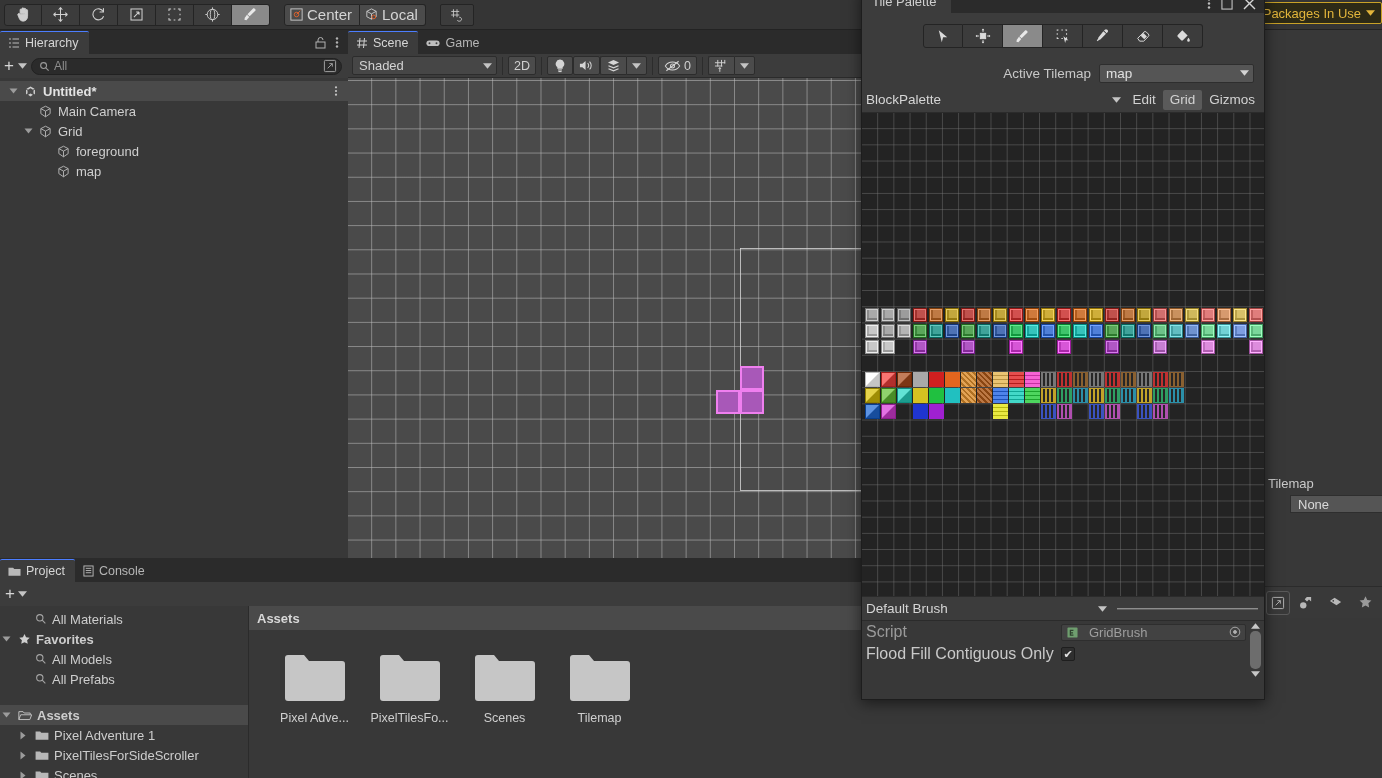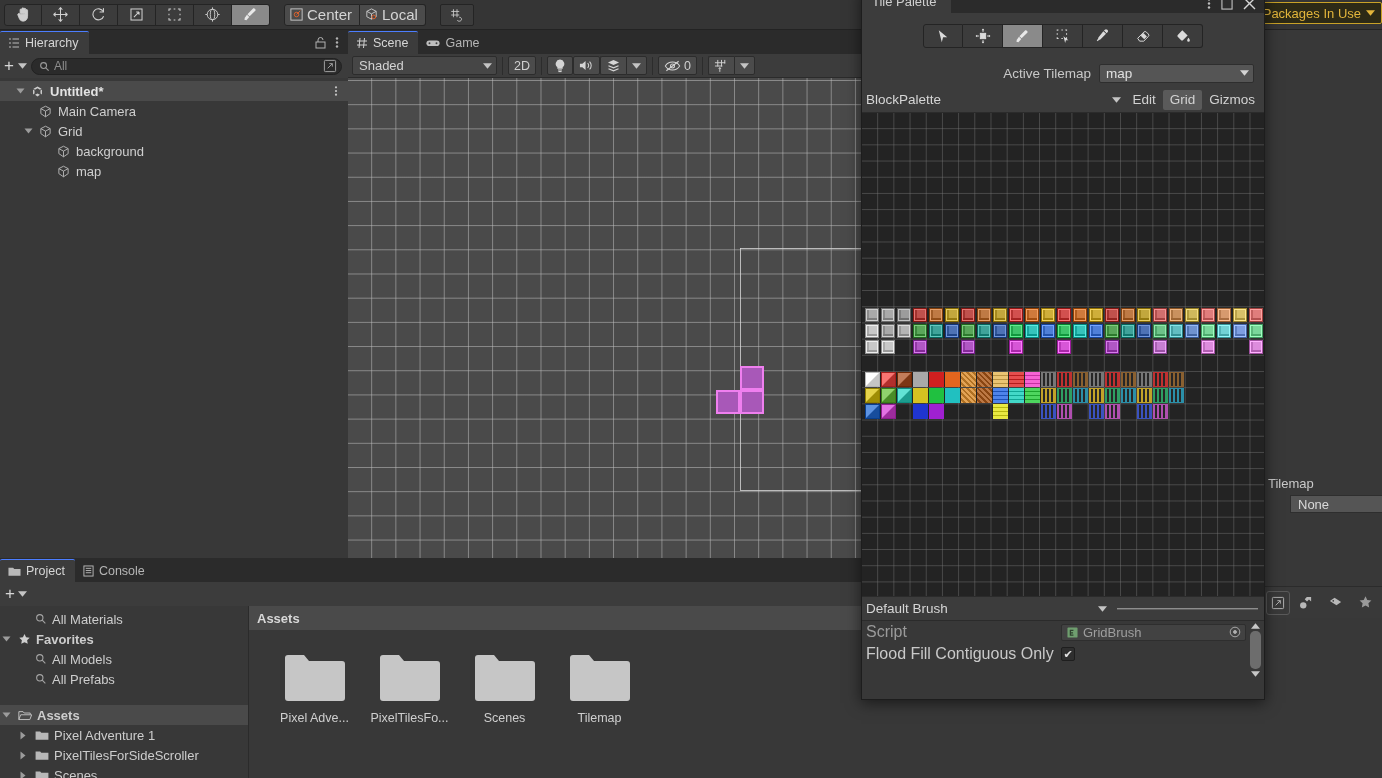--- a/index.html
+++ b/index.html
@@ -289,21 +289,21 @@
         <span class="ico">
           <svg width="14" height="14" viewBox="0 0 15 15" stroke="#a8a8a8" stroke-width="1" fill="none">
             <rect x="1.5" y="1.5" width="12" height="12" rx="1"></rect>
             <path d="M5 10l5-5M10 5H6.8M10 5v3.2"></path>
           </svg>
         </span>
       </div>
     </div>
     <div id="hier-tree">
 
-    <div class="hrow sel" style="padding-left: 16px;">
+    <div class="hrow sel" style="padding-left: 9px;">
           <span class="twist">
             <svg width="9" height="8" viewBox="0 0 9 8" fill="#9c9c9c">
               <path d="M0.5 1.5h8l-4 5z"></path>
             </svg>
           </span>
           <span class="ico">
             <svg width="13" height="13" viewBox="0 0 14 14" fill="#cfcfcf">
               <path d="M7 1.5l4.3 2.5-1.6 1-2.7-1.6-2.7 1.6-1.6-1z"></path>
               <path d="M2.2 4.9L3.8 5.9v3.2l-1.6 1z"></path>
               <path d="M11.8 4.9v5.2l-1.6-1V5.9z"></path>
@@ -344,21 +344,21 @@
           <span style="margin-left: 2px;">Grid</span>
         </div>
         <div class="hrow" style="padding-left: 42px;">
           <span class="twist"></span>
           <span class="ico">
             <svg width="13" height="13" viewBox="0 0 14 14" stroke="#b5b5b5" stroke-width="1" fill="none">
               <path d="M7 1.3l5 2.6v5.4L7 12.7 2 9.3V3.9z"></path>
               <path d="M2 3.9L7 6.6l5-2.7M7 6.6v6.1"></path>
             </svg>
           </span>
-          <span style="margin-left: 2px;">background</span>
+          <span style="margin-left: 2px;">foreground</span>
         </div>
         <div class="hrow" style="padding-left: 42px;">
           <span class="twist"></span>
           <span class="ico">
             <svg width="13" height="13" viewBox="0 0 14 14" stroke="#b5b5b5" stroke-width="1" fill="none">
               <path d="M7 1.3l5 2.6v5.4L7 12.7 2 9.3V3.9z"></path>
               <path d="M2 3.9L7 6.6l5-2.7M7 6.6v6.1"></path>
             </svg>
           </span>
           <span style="margin-left: 2px;">map</span>
@@ -901,21 +901,21 @@
             </svg>
         </span>
       </div>
       <div class="slider"></div>
     </div>
 
     <div id="tp-props">
       <div class="prop">
         <span class="pk">Script</span>
         <div class="objfield">
-          <span style="display:flex;align-items:center;gap:5px;">
+          <span style="display:flex;align-items:center;gap:11px;">
             <span class="ico">
               <svg width="11" height="11" viewBox="0 0 12 12">
                 <rect x="0.5" y="0.5" width="11" height="11" rx="1" fill="#6f9e6f"></rect>
                 <path d="M3 3h4v1.4H4.4v1.2H6.6V7H4.4v1.2H7V9.6H3z" fill="#2f422f"></path>
               </svg>
             </span>
             <span>GridBrush</span>
           </span>
           <span class="ico">
             <svg width="12" height="12" viewBox="0 0 13 13" stroke="#b0b0b0" stroke-width="1" fill="none">

